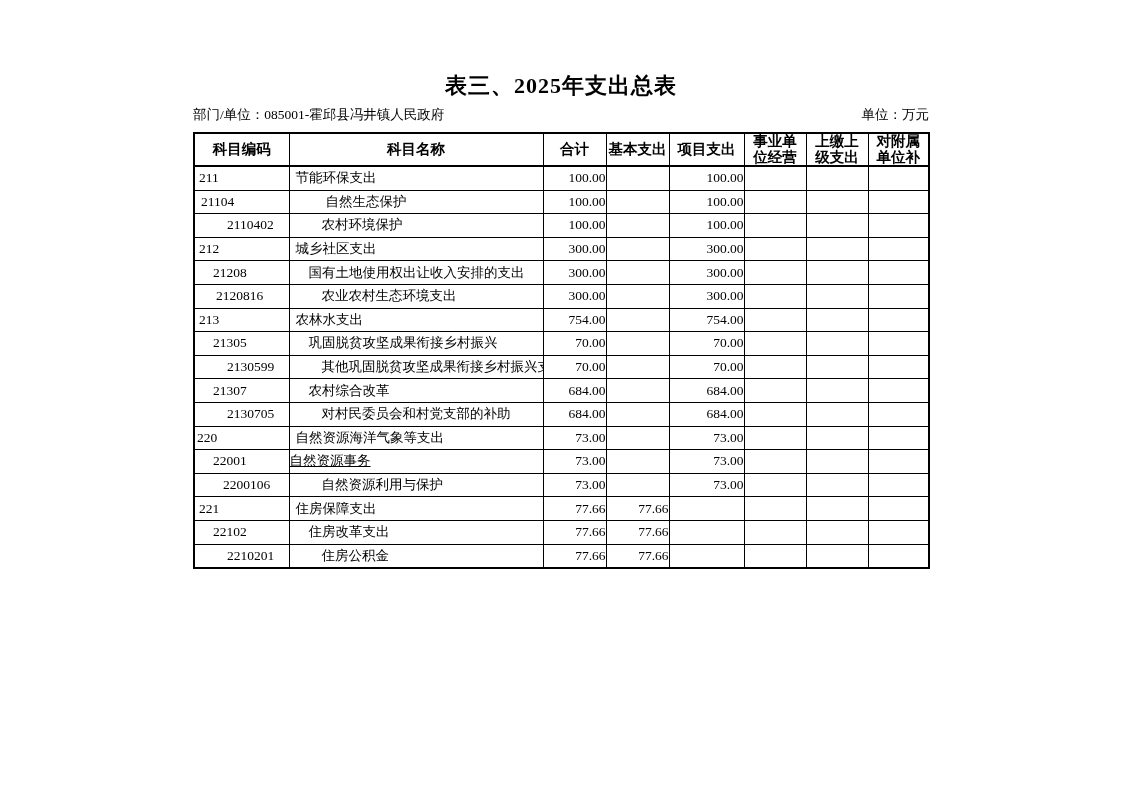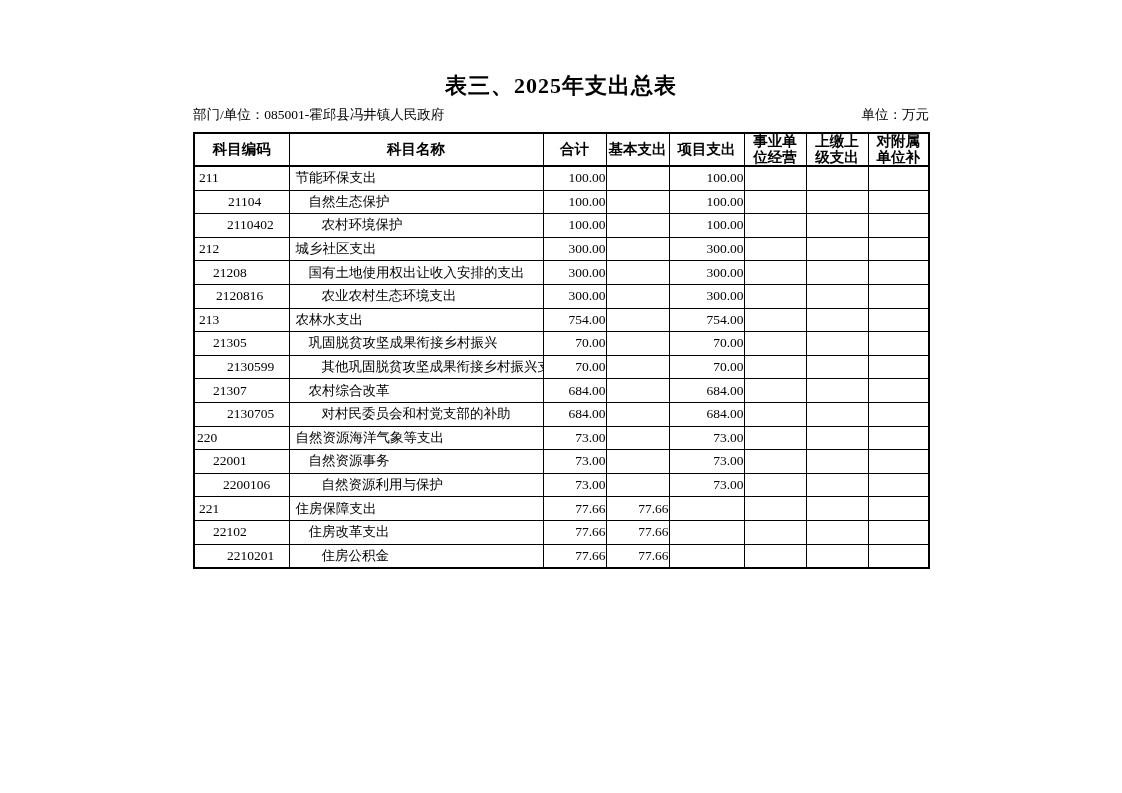--- a/index.html
+++ b/index.html
@@ -103,22 +103,22 @@
     <td class="cell-code" style="padding-left: 4px;">211</td>
     <td class="cell-name" style="padding-left: 6px;">节能环保支出</td>
     <td class="cell-num">100.00</td>
     <td class="cell-num"></td>
     <td class="cell-num">100.00</td>
     <td class="cell-num"></td>
     <td class="cell-num"></td>
     <td class="cell-num"></td>
   </tr>
       <tr>
-    <td class="cell-code" style="padding-left: 33px; margin-left: 44px;">21104</td>
-    <td class="cell-name" style="padding-left: 19px;">自然生态保护</td>
+    <td class="cell-code" style="padding-left: 6px; margin-left: 44px;">21104</td>
+    <td class="cell-name" style="padding-left: 36px;">自然生态保护</td>
     <td class="cell-num">100.00</td>
     <td class="cell-num"></td>
     <td class="cell-num">100.00</td>
     <td class="cell-num"></td>
     <td class="cell-num"></td>
     <td class="cell-num"></td>
   </tr>
       <tr>
     <td class="cell-code" style="padding-left: 32px;">2110402</td>
     <td class="cell-name" style="padding-left: 32px;">农村环境保护</td>
@@ -214,21 +214,21 @@
     <td class="cell-name" style="padding-left: 6px;">自然资源海洋气象等支出</td>
     <td class="cell-num">73.00</td>
     <td class="cell-num"></td>
     <td class="cell-num">73.00</td>
     <td class="cell-num"></td>
     <td class="cell-num"></td>
     <td class="cell-num"></td>
   </tr>
       <tr>
     <td class="cell-code" style="padding-left: 18px;">22001</td>
-    <td class="cell-name" style="padding-left: 19px;">自然资源事务</td>
+    <td class="cell-name" style=" text-decoration: underline;">自然资源事务</td>
     <td class="cell-num">73.00</td>
     <td class="cell-num"></td>
     <td class="cell-num">73.00</td>
     <td class="cell-num"></td>
     <td class="cell-num"></td>
     <td class="cell-num"></td>
   </tr>
       <tr>
     <td class="cell-code" style="padding-left: 28px;">2200106</td>
     <td class="cell-name" style="padding-left: 32px;">自然资源利用与保护</td>

